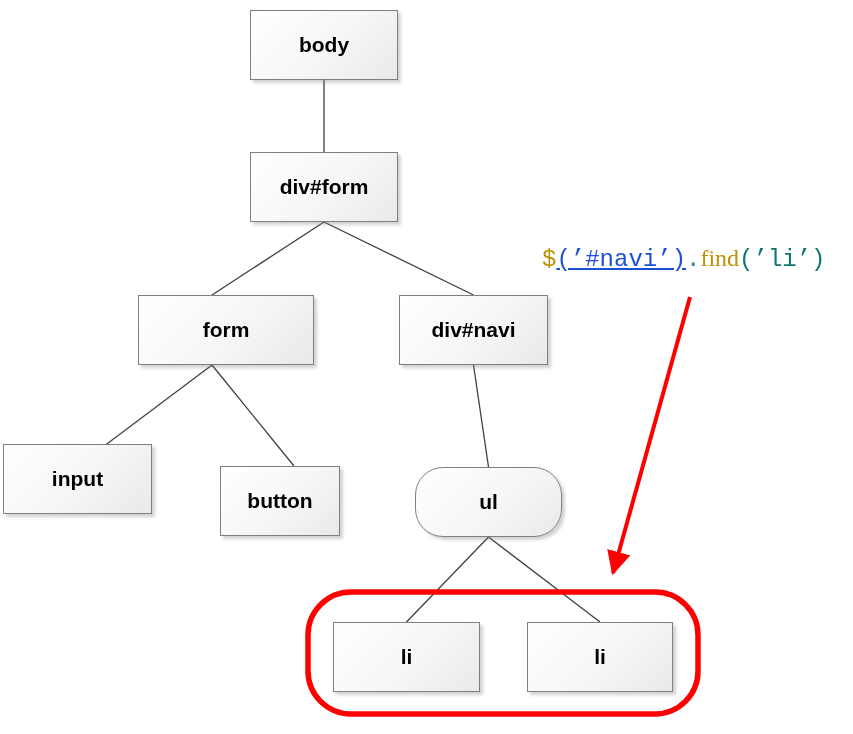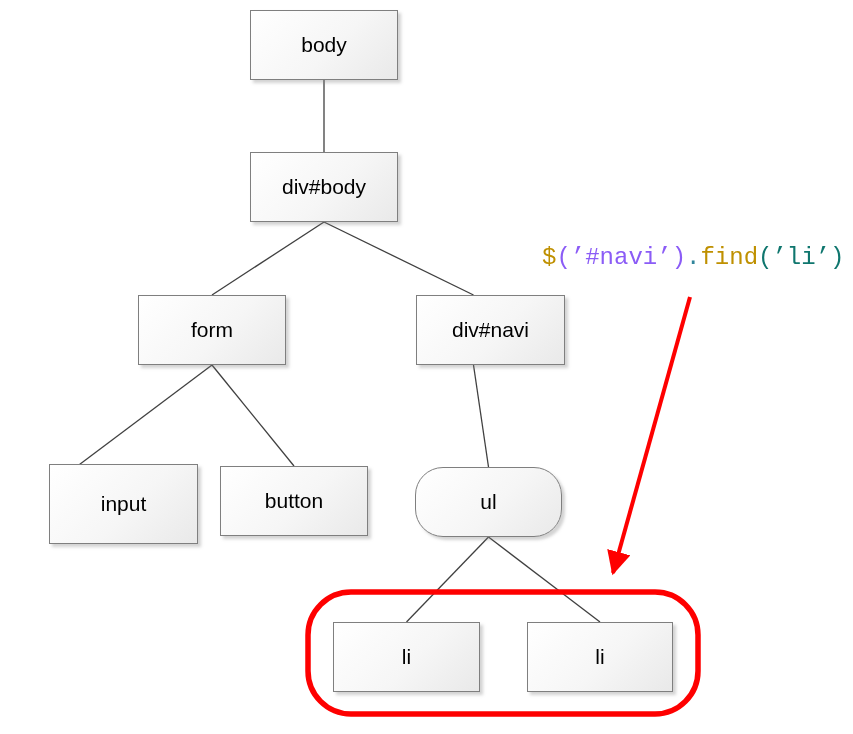--- a/index.html
+++ b/index.html
@@ -21,20 +21,21 @@
     position: absolute;
     display: flex;
     align-items: center;
     justify-content: center;
     background: linear-gradient(135deg, #ffffff 0%, #f6f6f6 55%, #e9e9e9 100%);
     border: 1px solid #7f7f7f;
     box-shadow: 3px 3px 3px rgba(130,130,130,0.35);
     font-size: 21px;
     color: #000000;
     white-space: nowrap;
+    font-weight: bold;
   }
   .code {
     position: absolute;
     font-family: "Liberation Mono", monospace;
     font-size: 24px;
     line-height: 32px;
     white-space: pre;
   }
 </style>
 </head>
@@ -60,40 +61,40 @@
       </g>
     <rect fill="none" x="308" y="592" width="390" height="122" rx="43" ry="43" stroke="#FE0000" stroke-width="5.5"></rect>
     <line marker-end="url(#arrowhead)" x1="690" y1="297" x2="613" y2="573" stroke="#FE0000" stroke-width="4"></line>
   </svg>
 
   <div>
       <div class="node" style="left: 250px; top: 10px; width: 148px; height: 70px;">
         <span>body</span>
       </div>
       <div class="node" style="left: 250px; top: 152px; width: 148px; height: 70px;">
-        <span>div#body</span>
+        <span>div#form</span>
       </div>
-      <div class="node" style="left: 138px; top: 295px; width: 148px; height: 70px;">
+      <div class="node" style="left: 138px; top: 295px; width: 176px; height: 70px;">
         <span>form</span>
       </div>
-      <div class="node" style="left: 399px; top: 295px; width: 149px; height: 70px; margin-left: 17px;">
+      <div class="node" style="left: 399px; top: 295px; width: 149px; height: 70px;">
         <span>div#navi</span>
       </div>
-      <div class="node" style="left: 3px; top: 464px; width: 149px; height: 80px; margin-left: 46px;">
+      <div class="node" style="left: 3px; top: 444px; width: 149px; height: 70px;">
         <span>input</span>
       </div>
-      <div class="node" style="left: 220px; top: 466px; width: 148px; height: 70px;">
+      <div class="node" style="left: 220px; top: 466px; width: 120px; height: 70px;">
         <span>button</span>
       </div>
       <div class="node" style="left: 415px; top: 467px; width: 147px; height: 70px; border-radius: 28px;">
         <span>ul</span>
       </div>
       <div class="node" style="left: 333px; top: 622px; width: 147px; height: 70px;">
         <span>li</span>
       </div>
       <div class="node" style="left: 527px; top: 622px; width: 146px; height: 70px;">
         <span>li</span>
       </div>
     </div>
 
-  <div class="code" style="left: 542px; top: 242px;"><span style="color: rgb(191, 144, 0);">$</span><span style="color: #8b5cf6;">(’#navi’)</span><span style="color: rgb(49, 133, 155);">.</span><span style="color: rgb(191, 144, 0);">find</span><span style="color: #0f766e;">(’li’)</span></div>
+  <div class="code" style="left: 542px; top: 242px;"><span style="color: rgb(191, 144, 0);">$</span><span style="color: #1d4ed8; text-decoration: underline;">(’#navi’)</span><span style="color: rgb(49, 133, 155);">.</span><span style="color: rgb(191, 144, 0); font-family: Liberation Serif, serif;">find</span><span style="color: #0f766e;">(’li’)</span></div>
 
 </div>
 
 </body></html>

